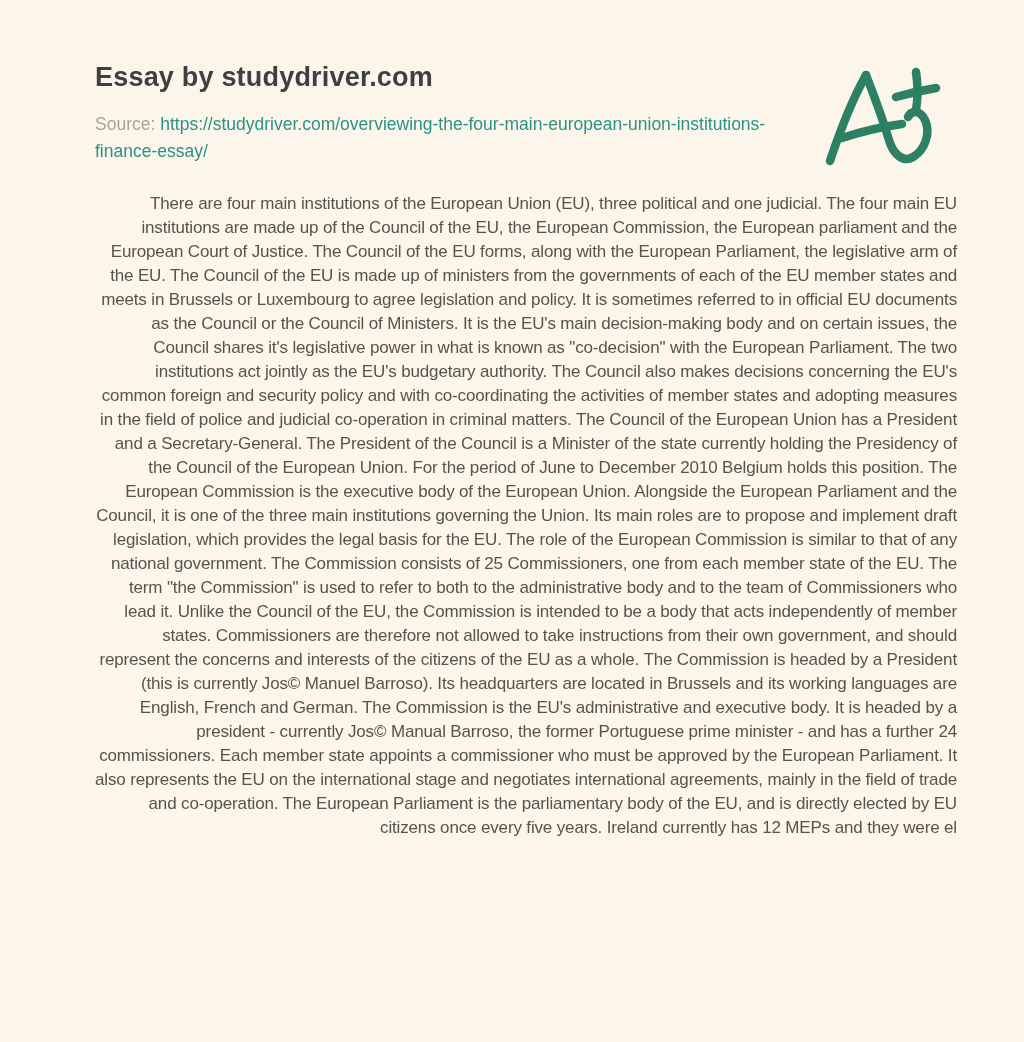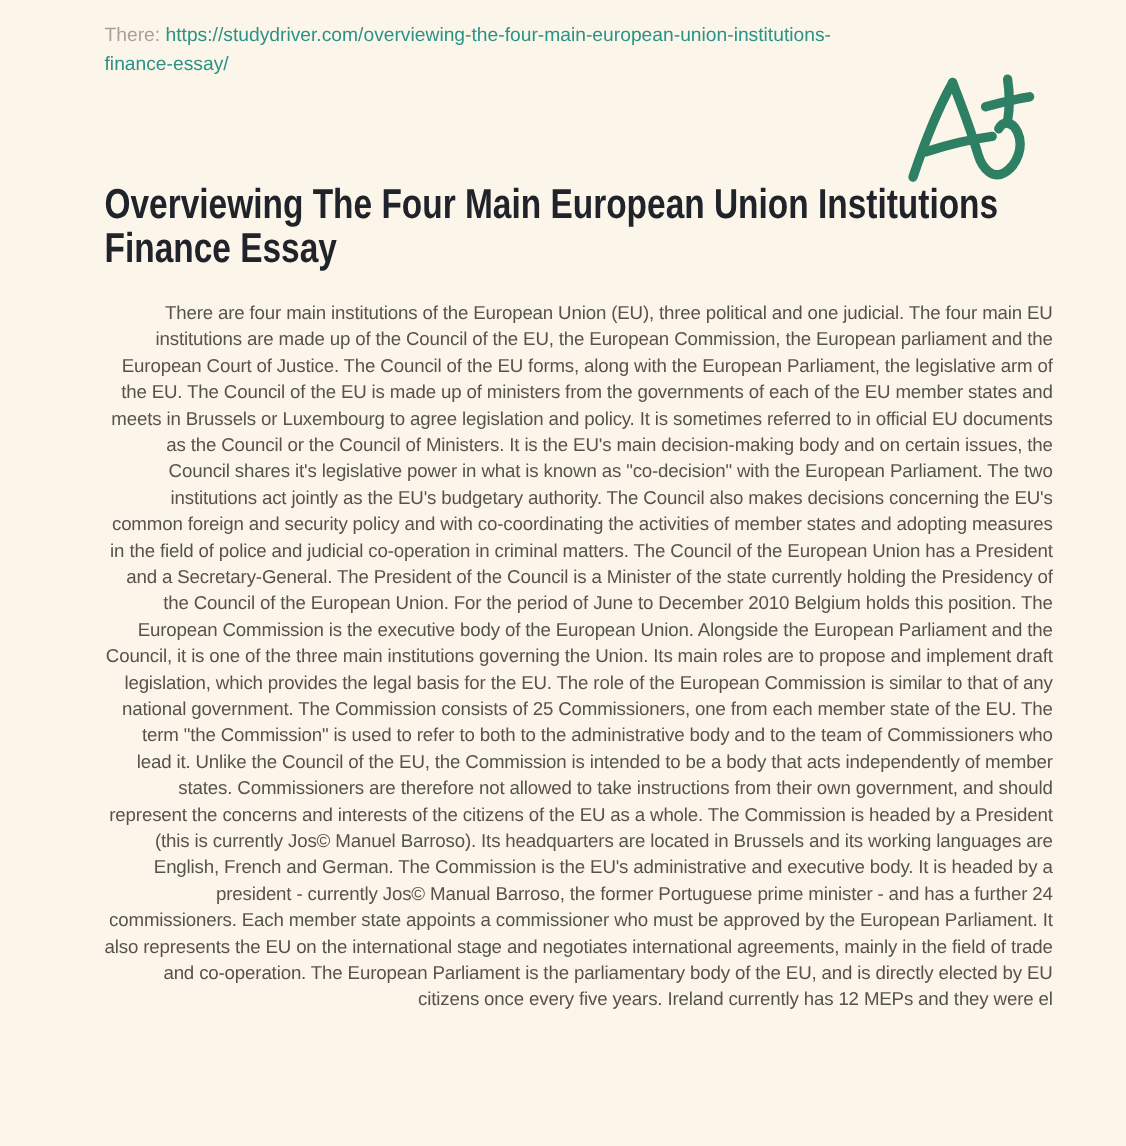--- a/index.html
+++ b/index.html
@@ -94,27 +94,24 @@
 
     <path d="M27,78 C45,72 65,67 87,64"></path>
 
     <path d="M101,12 C103,25 103,38 101,50"></path>
 
     <path d="M81,37 C95,33 109,30 121,28"></path>
   </svg>
 
   <div class="content">
 
+    <h1 class="site-title">Essay by studydriver.com</h1>
 
     <p class="source-line">
-      <span>There:</span>
+      <span>Source:</span>
       <a href="#">https://studydriver.com/overviewing-the-four-main-european-union-institutions-finance-essay/</a>
     </p>
 
-    <h2 class="essay-title">
-      <span class="tline">Overviewing The Four Main European Union Institutions</span>
-      <span class="tline">Finance Essay</span>
-    </h2>
 
     <p class="essay-body">There are four main institutions of the European Union (EU), three political and one judicial. The four main EU institutions are made up of the Council of the EU, the European Commission, the European parliament and the European Court of Justice. The Council of the EU forms, along with the European Parliament, the legislative arm of the EU. The Council of the EU is made up of ministers from the governments of each of the EU member states and meets in Brussels or Luxembourg to agree legislation and policy. It is sometimes referred to in official EU documents as the Council or the Council of Ministers. It is the EU's main decision-making body and on certain issues, the Council shares it's legislative power in what is known as "co-decision" with the European Parliament. The two institutions act jointly as the EU's budgetary authority. The Council also makes decisions concerning the EU's common foreign and security policy and with co-coordinating the activities of member states and adopting measures in the field of police and judicial co-operation in criminal matters. The Council of the European Union has a President and a Secretary-General. The President of the Council is a Minister of the state currently holding the Presidency of the Council of the European Union. For the period of June to December 2010 Belgium holds this position. The European Commission is the executive body of the European Union. Alongside the European Parliament and the Council, it is one of the three main institutions governing the Union. Its main roles are to propose and implement draft legislation, which provides the legal basis for the EU. The role of the European Commission is similar to that of any national government. The Commission consists of 25 Commissioners, one from each member state of the EU. The term "the Commission" is used to refer to both to the administrative body and to the team of Commissioners who lead it. Unlike the Council of the EU, the Commission is intended to be a body that acts independently of member states. Commissioners are therefore not allowed to take instructions from their own government, and should represent the concerns and interests of the citizens of the EU as a whole. The Commission is headed by a President (this is currently Jos© Manuel Barroso). Its headquarters are located in Brussels and its working languages are English, French and German. The Commission is the EU's administrative and executive body. It is headed by a president - currently Jos© Manual Barroso, the former Portuguese prime minister - and has a further 24 commissioners. Each member state appoints a commissioner who must be approved by the European Parliament. It also represents the EU on the international stage and negotiates international agreements, mainly in the field of trade and co-operation. The European Parliament is the parliamentary body of the EU, and is directly elected by EU citizens once every five years. Ireland currently has 12 MEPs and they were el</p>
 
   </div>
 </div>
 
 </body></html>

